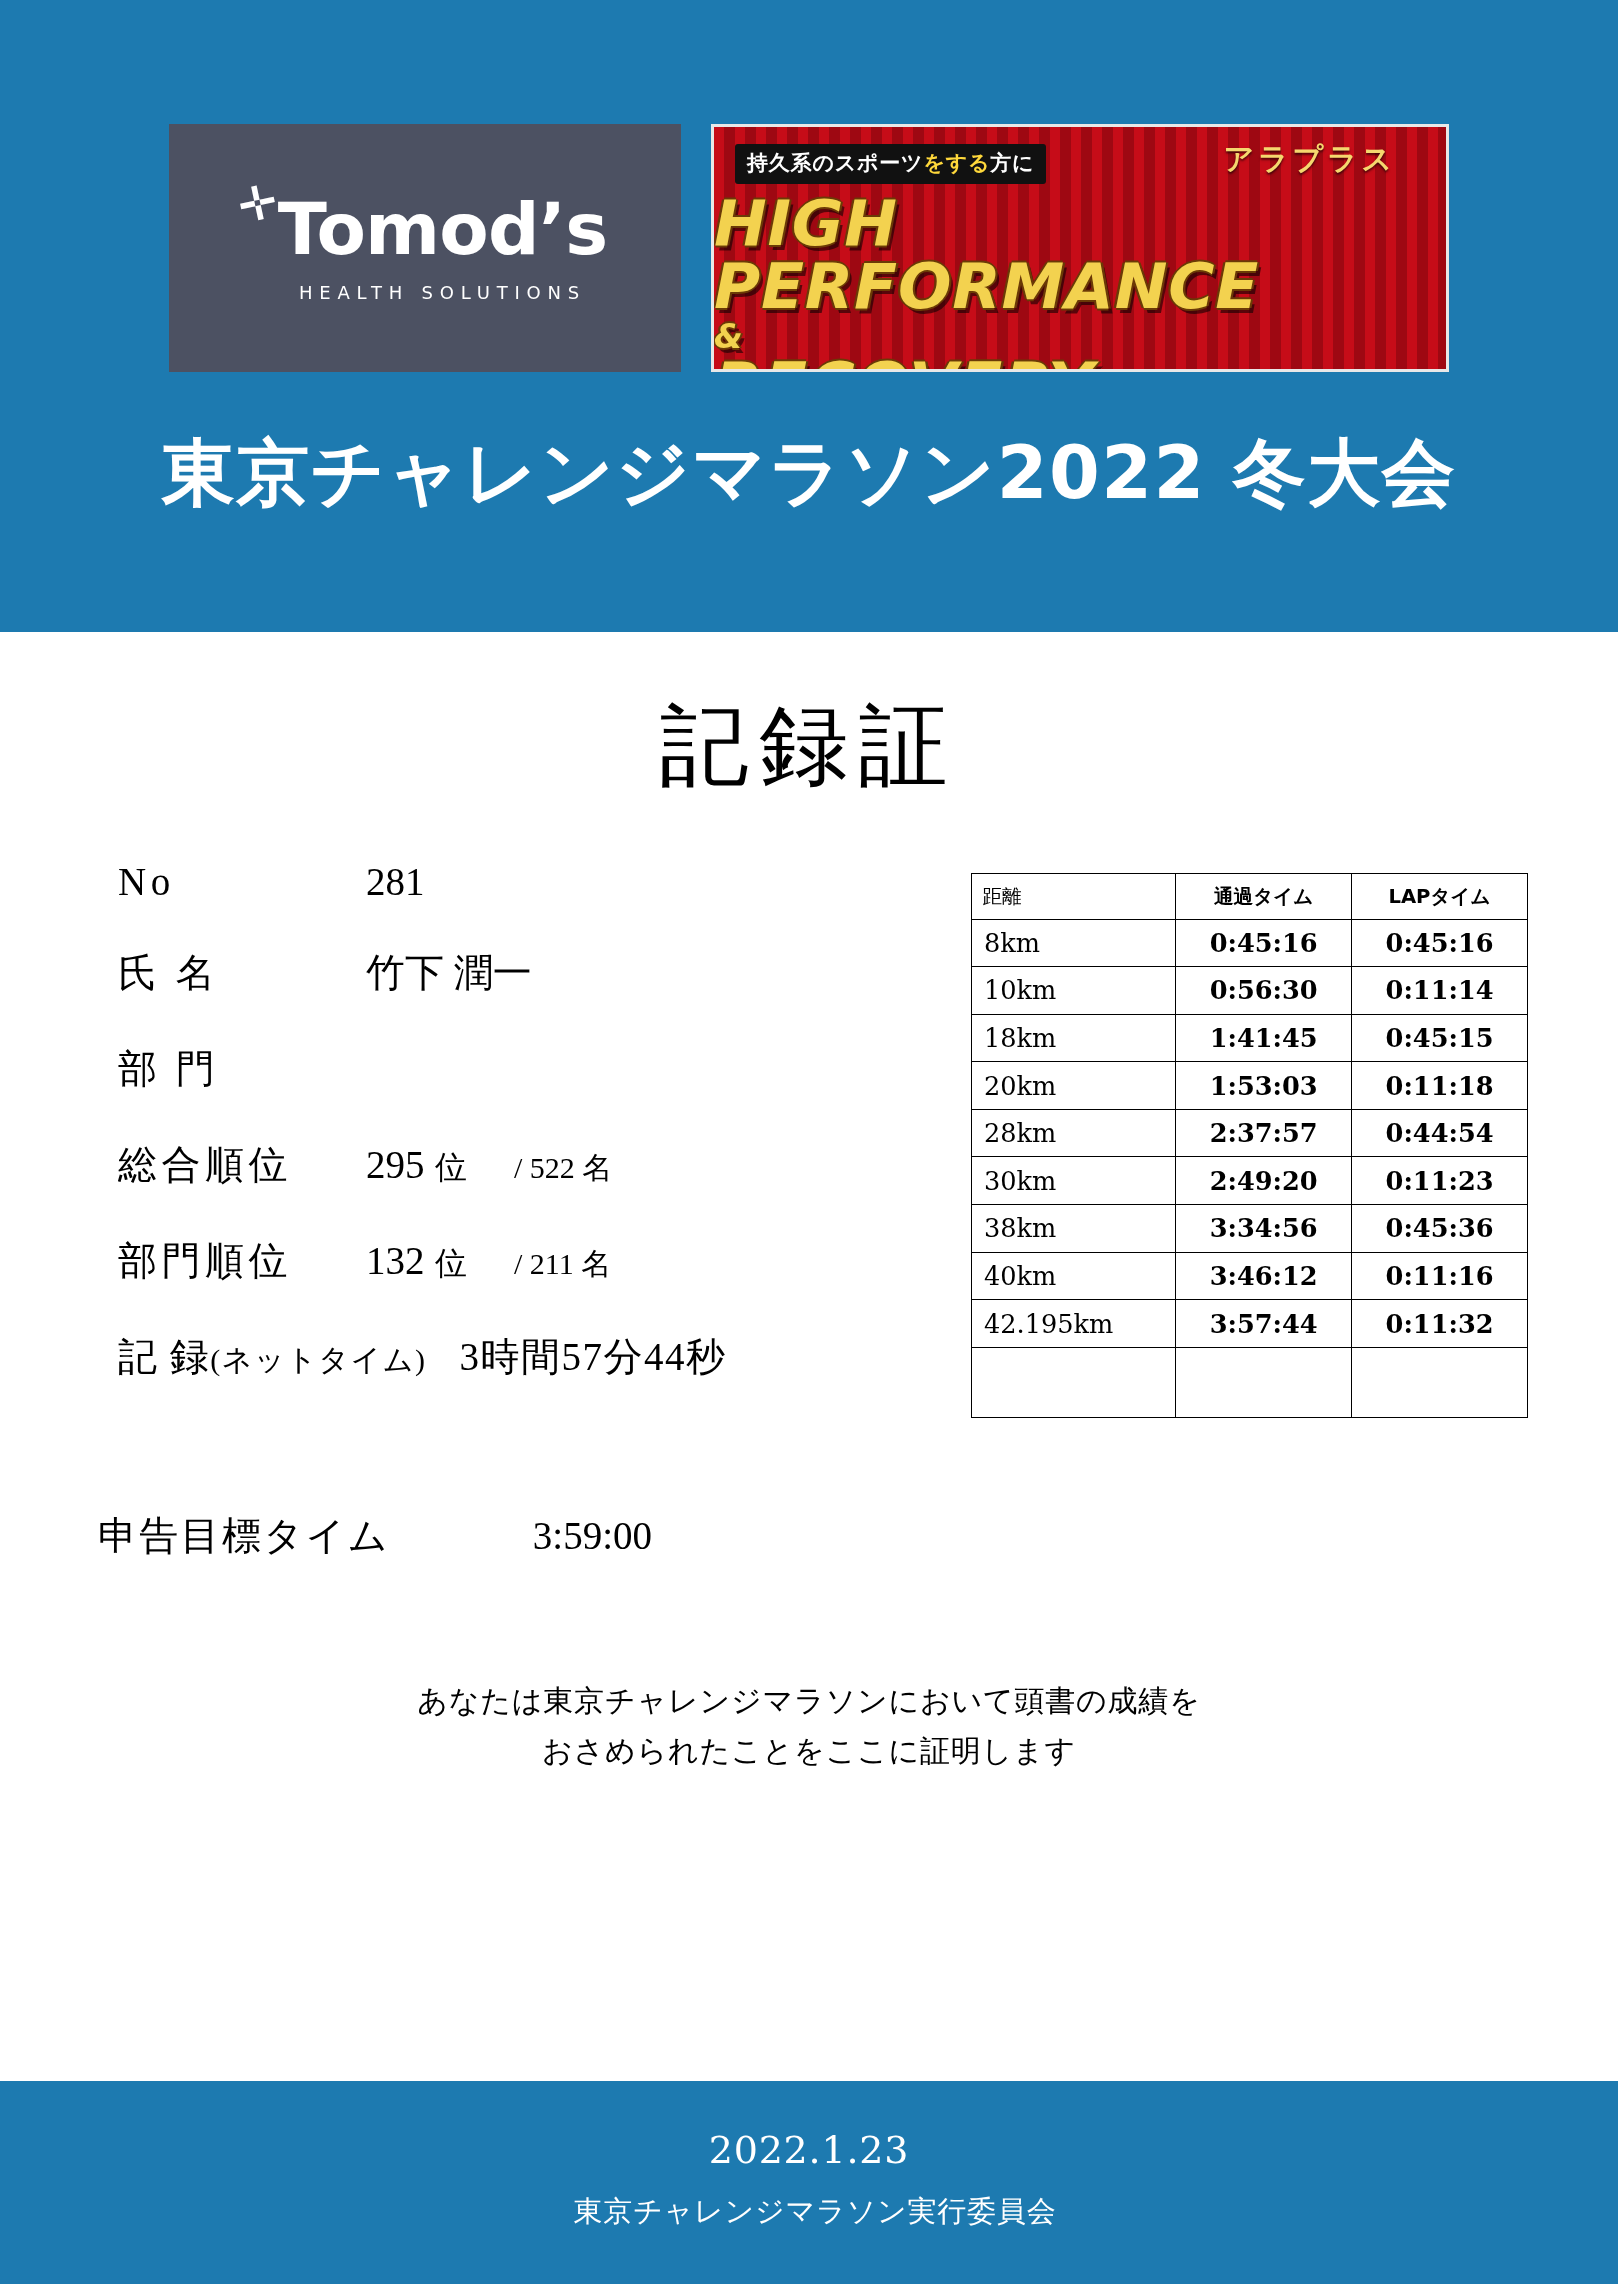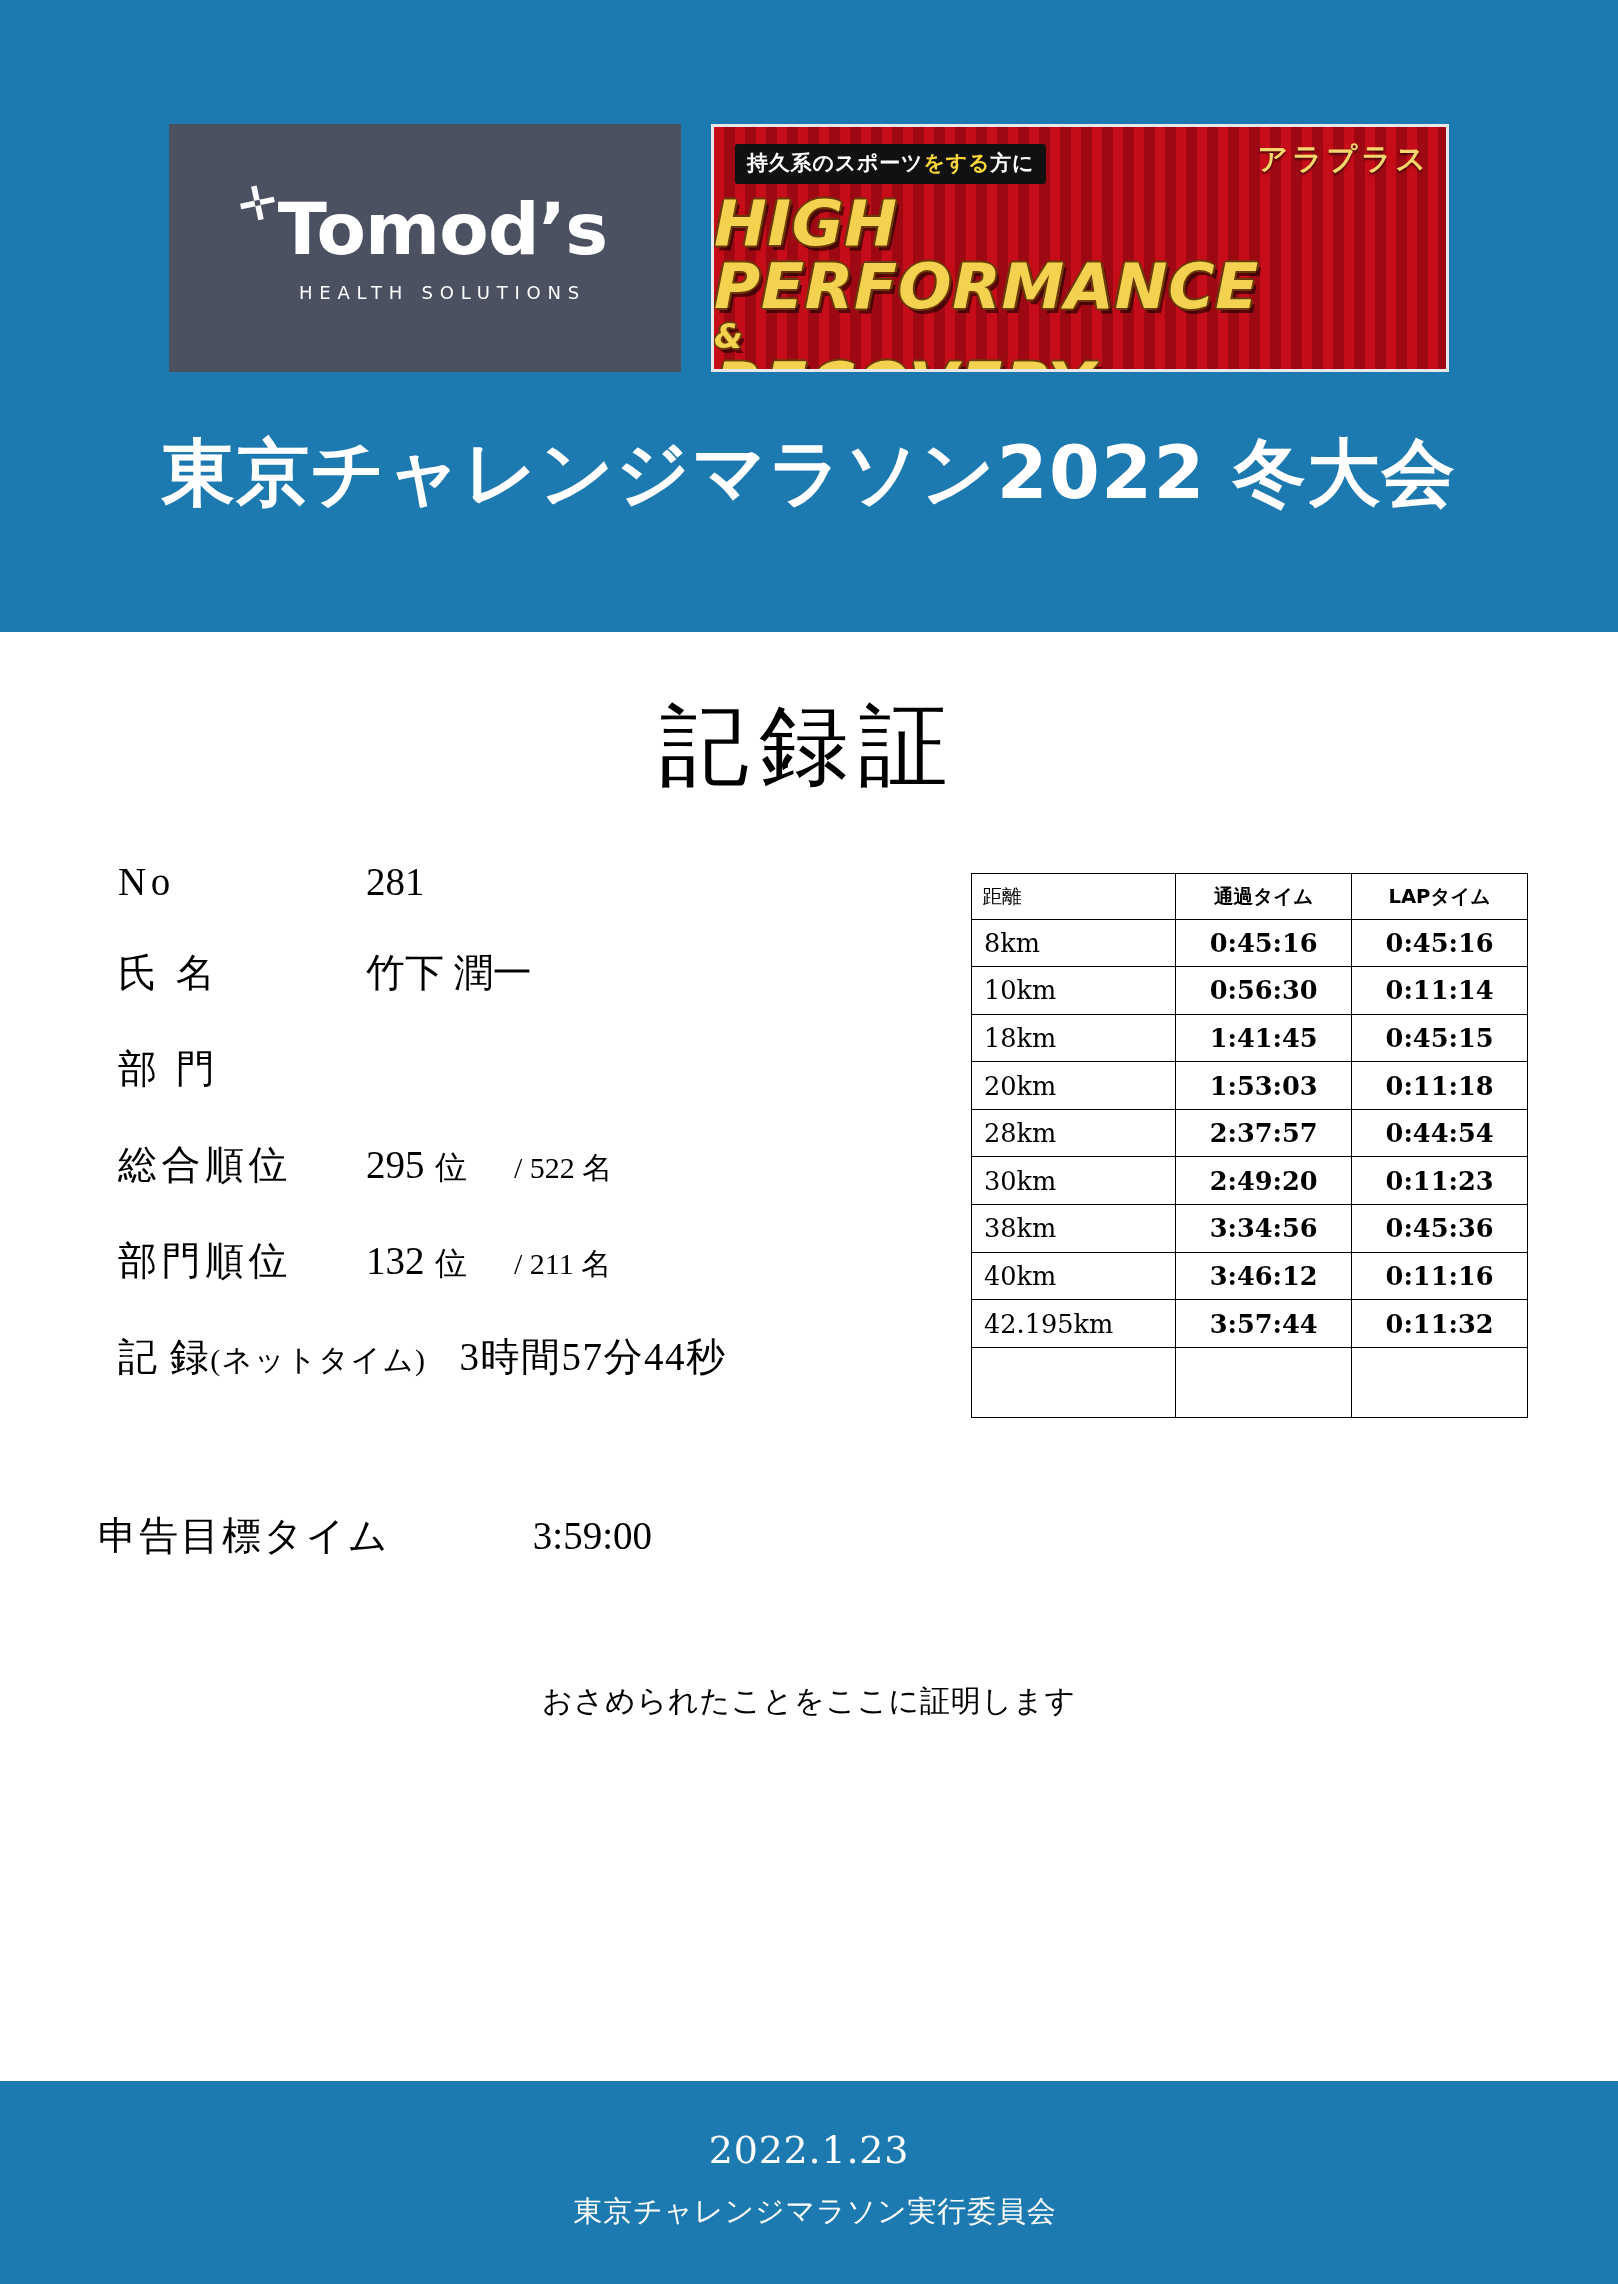--- a/index.html
+++ b/index.html
@@ -95,21 +95,21 @@
     font-size: 21px;
     font-weight: bold;
     padding: 5.3px 12px 6.8px 12px;
     border-radius: 3px;
     letter-spacing: 0.8px;
     white-space: nowrap;
   }
   .hpr-topbar .accent { color: #ffd83b; }
   .hpr-alaplus {
     position: absolute;
-    right: 16px;
+    right: 50px;
     top: 12px;
     color: #f5d76e;
     font-family: "DejaVu Sans", sans-serif;
     font-size: 30px;
     font-weight: bold;
     letter-spacing: 3.8px;
     text-shadow: 0 1.5px 2.3px rgba(0,0,0,.6);
     white-space: nowrap;
   }
   .hpr-main {
@@ -382,20 +382,21 @@
     </tbody>
   </table>
 
 </div>
 
 <div class="goal-row">
   <span>申告目標タイム</span><span class="val">3:59:00</span>
 </div>
 
 <div class="statement">
+  <div>あなたは東京チャレンジマラソンにおいて頭書の成績を</div>
   <div>おさめられたことをここに証明します</div>
 </div>
 
 <div class="footer-band">
   <div class="footer-date">2022.1.23</div>
   <div class="footer-org">東京チャレンジマラソン実行委員会</div>
 </div>
 
 
 </body></html>

